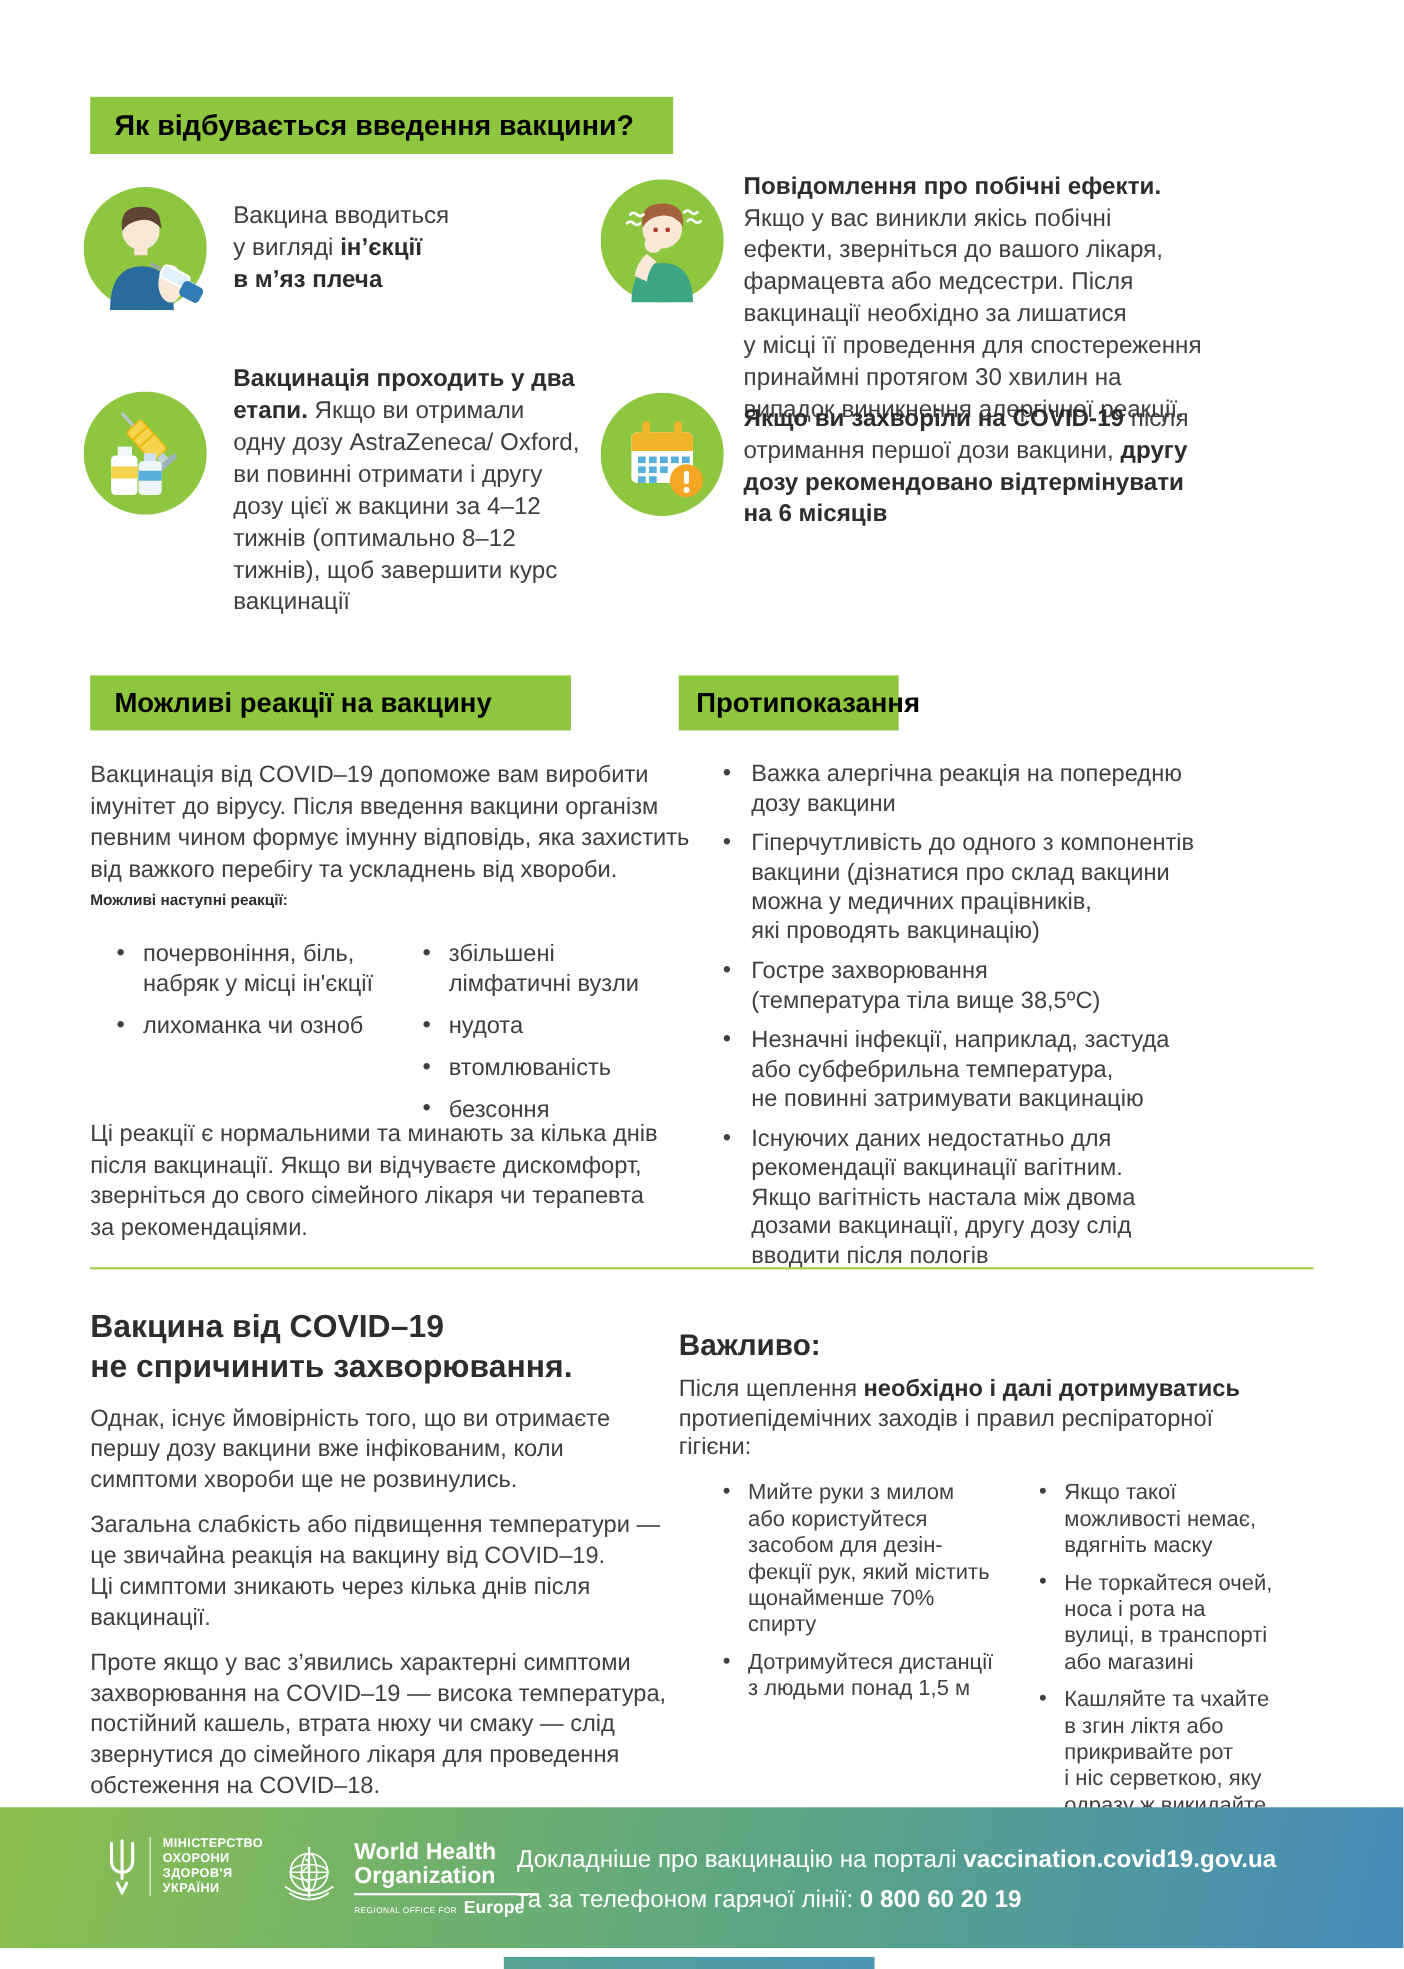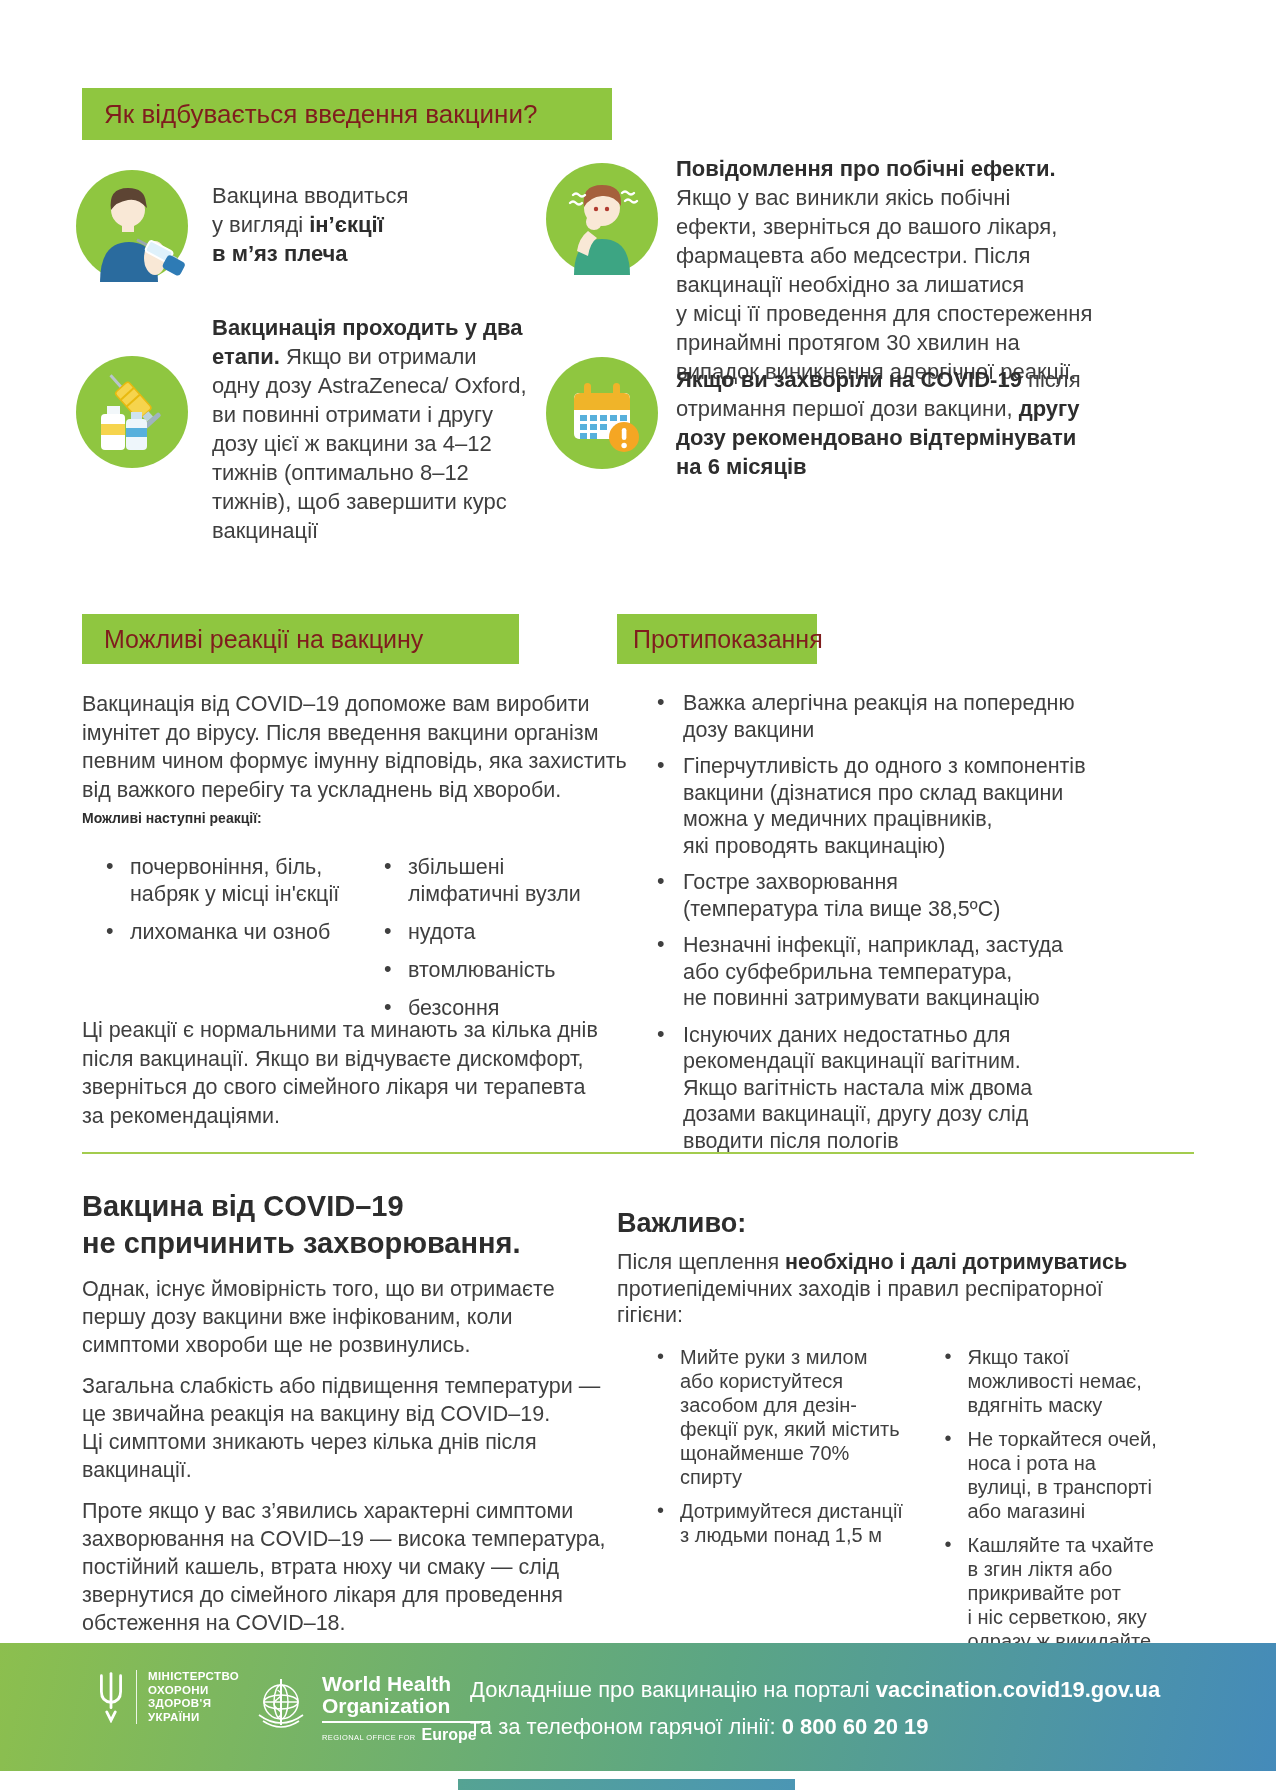--- a/index.html
+++ b/index.html
@@ -2,31 +2,31 @@
 <html lang="uk" style="--green: #8fc640; --divider: #a3cc4e; --text: #3f3f3f; --textbold: #2d2d2d; --f1: #8cbf4e; --f2: #5ba585; --f3: #4389bd; --s1: #55a393; --s2: #4b96b4;"><head>
 <meta charset="utf-8">
 <style>
   :root{
     --green:#8fc640; --divider:#a3cc4e; --text:#3f3f3f; --textbold:#2d2d2d;
     --f1:#8cbf4e; --f2:#5ba585; --f3:#4389bd; --s1:#55a393; --s2:#4b96b4;
   }
   html,body{margin:0;padding:0;background:#fff;}
   .page{position:relative;width:1276px;height:1790px;background:#fff;overflow:hidden;
         font-family:"Liberation Sans","DejaVu Sans",sans-serif;color:var(--text);}
-  .bar{position:absolute;background:var(--green);color:#7f1d1d;font-weight:normal;
+  .bar{position:absolute;background:var(--green);color:#000000;font-weight:bold;
        display:flex;align-items:center;box-sizing:border-box;}
   #header-bar{left:82px;top:88px;width:530px;height:52px;font-size:26px;padding-left:22px;}
   #reactions-bar{left:82px;top:614px;width:437px;height:50px;font-size:25px;padding-left:22px;}
   #contra-bar{left:617px;top:614px;width:200px;height:50px;font-size:25px;padding-left:16px;}
   .info-icon{position:absolute;width:112px;height:112px;}
   .info-text{position:absolute;font-size:22px;line-height:29px;white-space:pre-line;}
   .b{font-weight:bold;color:var(--textbold);}
   #text-injection{left:212px;top:181px;width:340px;}
   #text-side-effects{left:676px;top:154px;width:500px;}
-  #text-stages{left:212px;top:313px;width:360px;}
+  #text-stages{left:212px;top:329px;width:360px;}
   #text-sick{left:676px;top:365px;width:500px;}
   #intro{position:absolute;left:82px;top:690px;width:560px;font-size:21.5px;line-height:28.5px;white-space:pre-line;}
   #subhead{position:absolute;left:82px;top:810px;font-size:14px;font-weight:bold;color:var(--textbold);}
   #reactions-cols{position:absolute;left:104px;top:854px;display:flex;}
   ul.blist{list-style:none;margin:0;padding:0;}
   ul.blist li{position:relative;padding-left:26px;white-space:pre-line;}
   ul.blist li::before{content:"•";position:absolute;left:2px;top:-1px;}
   #reactions-cols ul li{font-size:21.5px;line-height:27px;margin-bottom:11px;}
   #reactions-col1{width:278px;}
   #reactions-col2{width:220px;}

